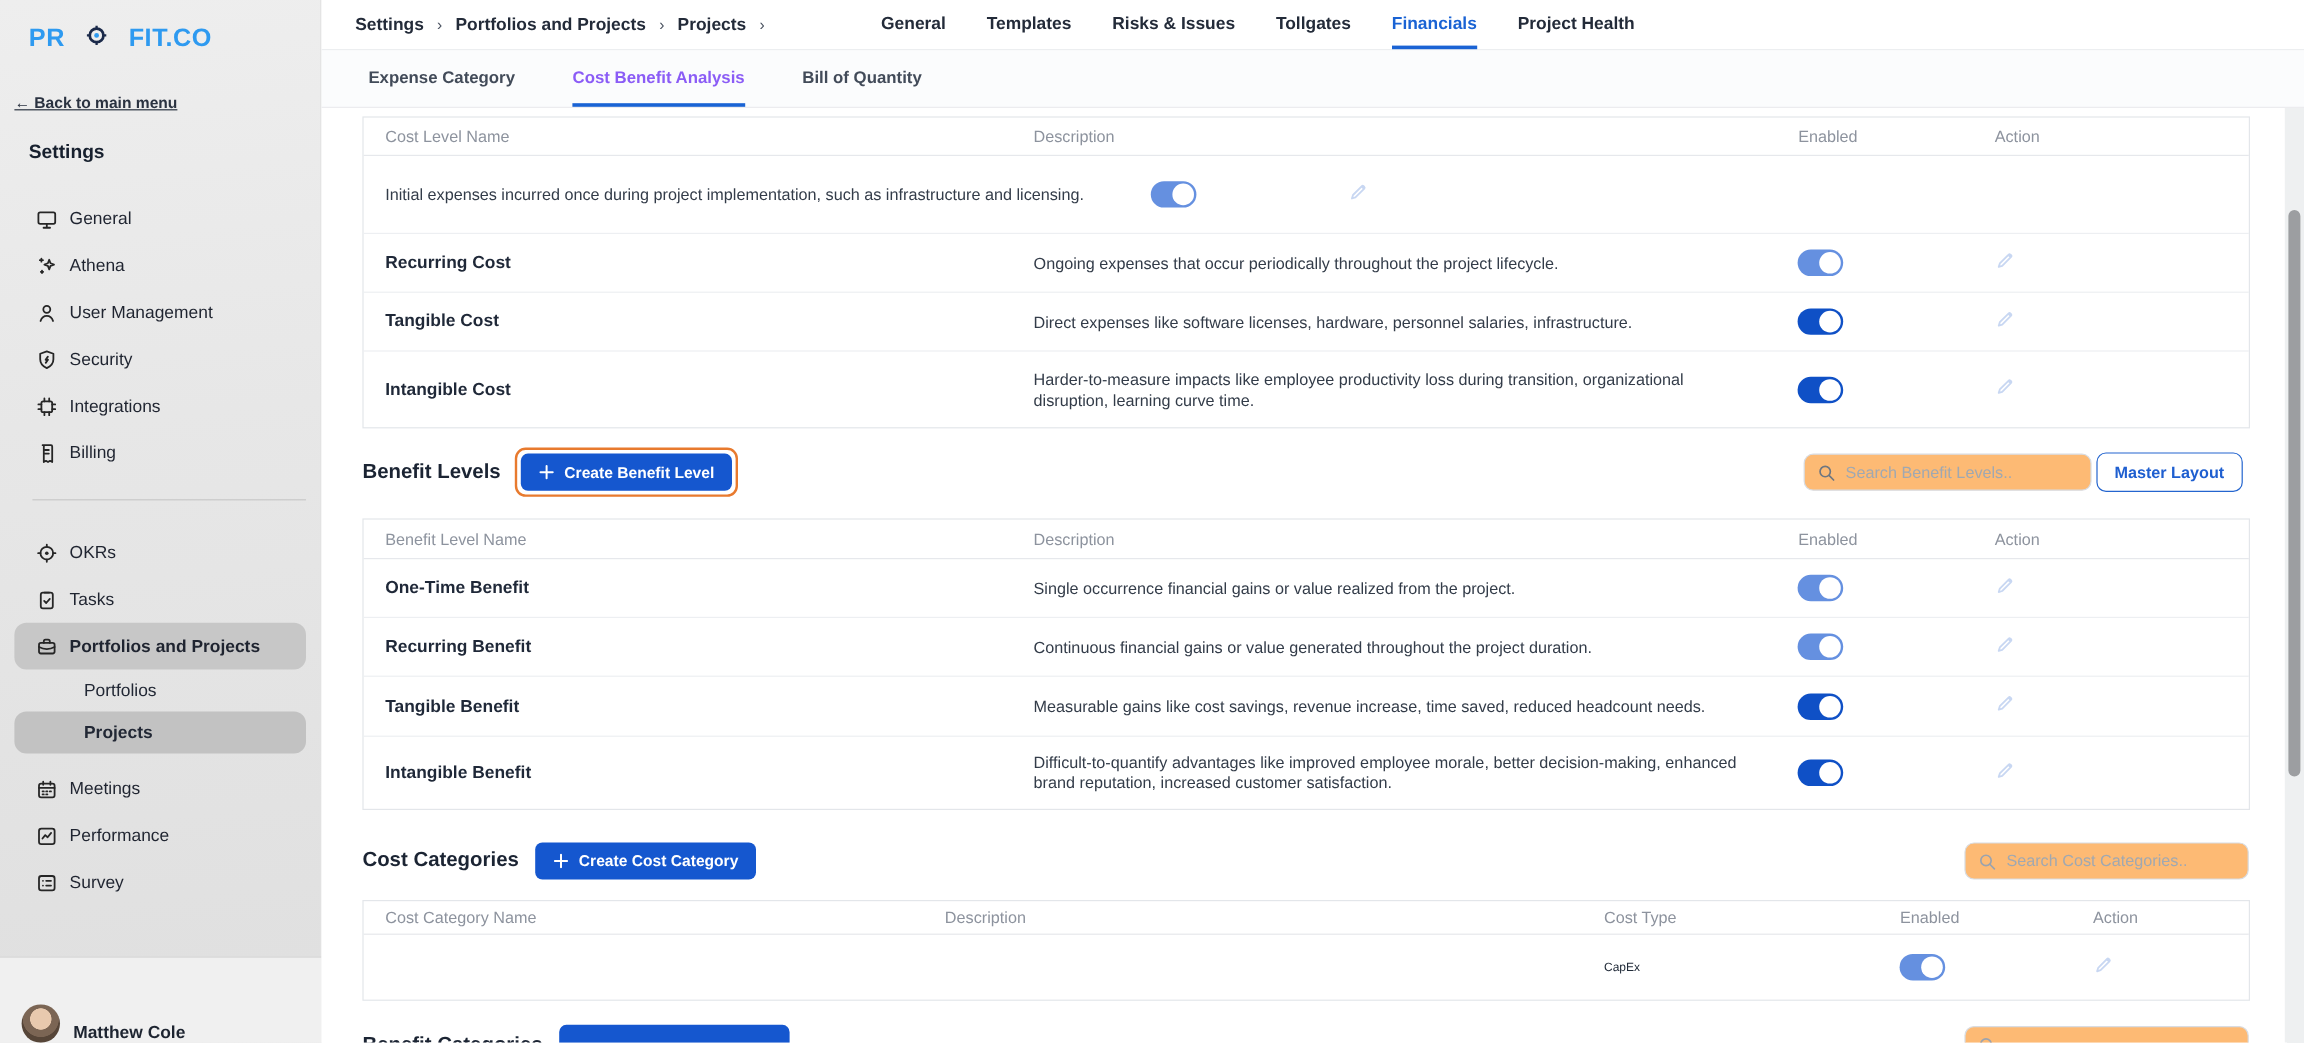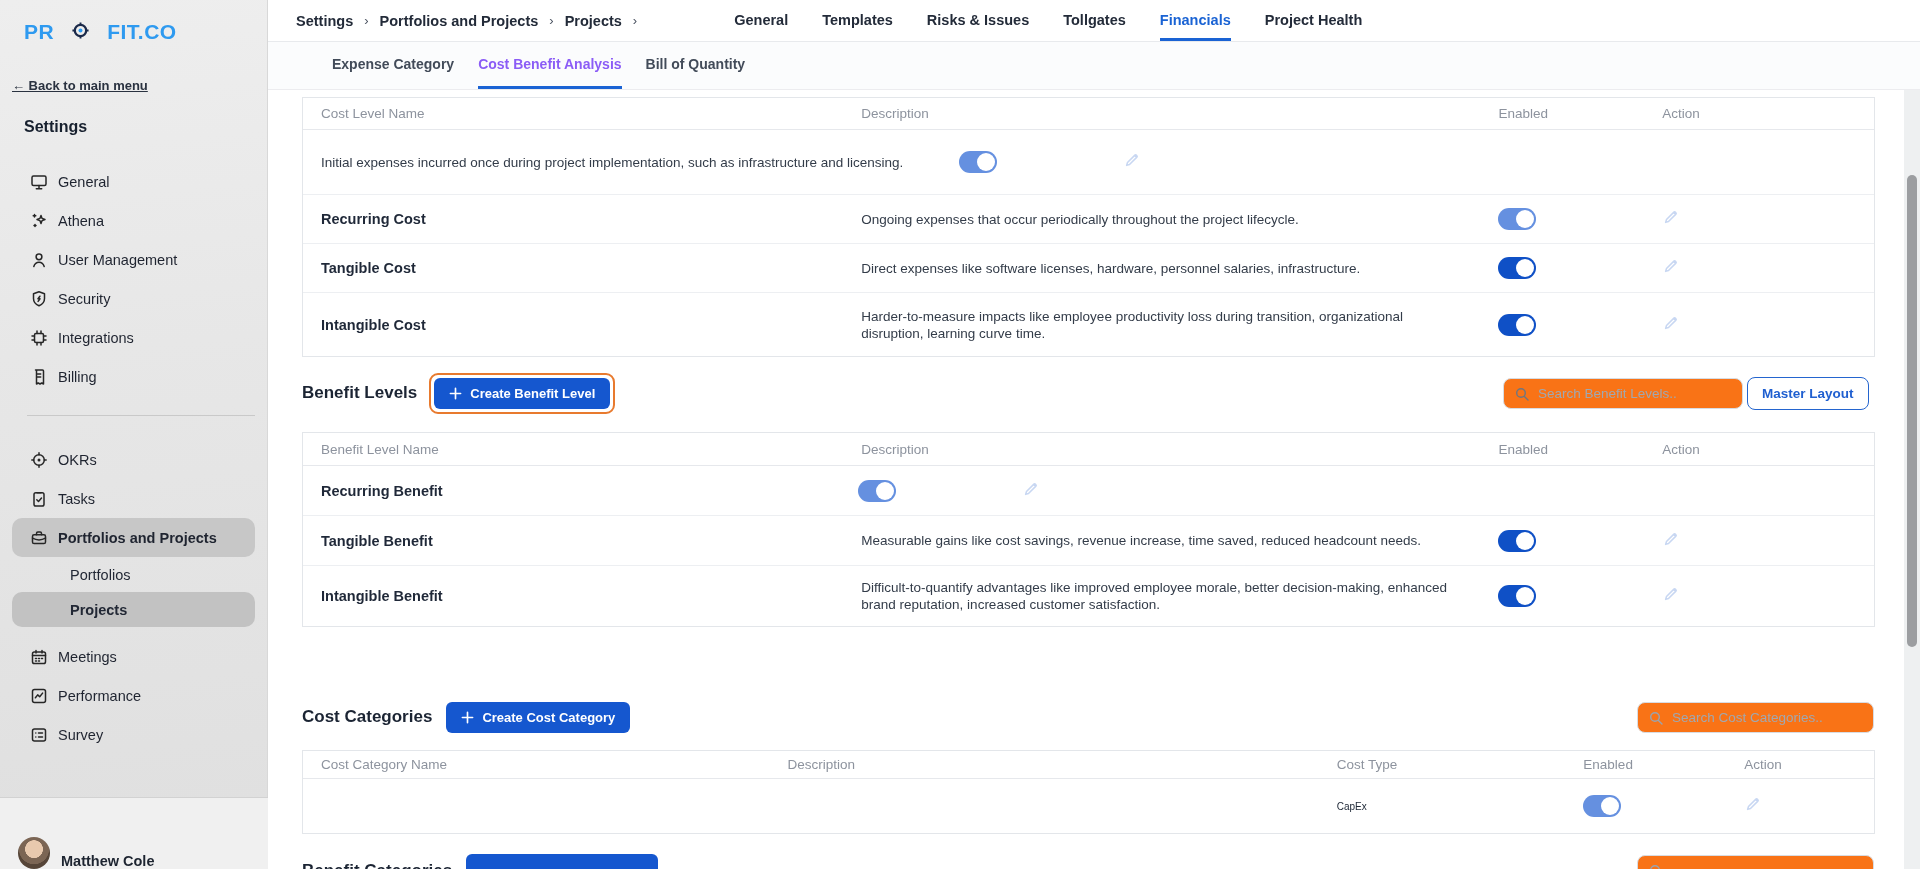--- a/index.html
+++ b/index.html
@@ -40,21 +40,21 @@
   .topbar { height:42px; display:flex; align-items:stretch; border-bottom:1px solid #e8eaed;
             padding-left:28px; background:#fff; }
   .breadcrumb { display:flex; align-items:center; }
   .crumb { font-size:14.5px; font-weight:600; color:#232b39; cursor:pointer; white-space:nowrap; }
   .crumb-sep { margin:0 11px; color:#4a5260; font-size:13px; }
   .top-tabs { display:flex; margin-left:86px; gap:34px; }
   .top-tab { display:flex; align-items:center; font-size:14.5px; font-weight:600; color:#232b39;
              cursor:pointer; border-bottom:3px solid transparent; padding-top:2px; white-space:nowrap; }
   .top-tab.active { color:#1a63d4; font-weight:700; border-bottom-color:#1a63d4; }
 
-  .subtabs { height:48px; display:flex; gap:24px; padding-left:64px; background:#fbfcfd;
+  .subtabs { height:48px; display:flex; gap:48px; padding-left:39px; background:#fbfcfd;
              border-bottom:1px solid #ececef; }
   .subtab { display:flex; align-items:center; font-size:14px; font-weight:600; color:#424b59;
             cursor:pointer; border-bottom:3px solid transparent; }
   .subtab.active { color:#8b5cf6; font-weight:700; border-bottom-color:#1a63d4; }
 
   .content { position:absolute; left:0; top:90px; width:1652px; height:779px; background:#fff; overflow:hidden; }
 
   
   .tbl { position:absolute; left:34px; width:1573px; background:#fff; border:1px solid #e3e6ea; }
   .trow { display:flex; align-items:center; }
@@ -89,21 +89,21 @@
   
   .sect { position:absolute; left:34px; display:flex; align-items:center; }
   .sect-title { font-size:17px; font-weight:700; color:#1b2433; white-space:nowrap; }
   .btn-create { display:inline-flex; align-items:center; gap:8px; background:#1557cf; color:#fff;
                 border:none; border-radius:6px; padding:8px 15px; font-size:13px; font-weight:700;
                 font-family:"Liberation Sans",sans-serif; cursor:pointer; white-space:nowrap; }
   .orange-wrap { border:2.5px solid #e87a2e; border-radius:9px; padding:3px; margin-left:12px; display:inline-flex; }
   .ml14 { margin-left:14px; }
 
   .search-box { position:absolute; height:31px; border:1px solid #d8dce2; border-radius:8px;
-                background:#f97316; display:flex; align-items:center; padding:0 10px; }
+                background:#fdba74; display:flex; align-items:center; padding:0 10px; }
   .search-box input { border:none; outline:none; flex:1; font-size:13.5px; color:#333;
                       font-family:"Liberation Sans",sans-serif; background:transparent; margin-left:8px; }
   .search-box input::placeholder { color:#a0a8b1; }
 
   .btn-outline { position:absolute; height:33px; background:#fff; border:1.5px solid #2465cf;
                  border-radius:8px; color:#1f5fd0; font-size:13.5px; font-weight:700;
                  font-family:"Liberation Sans",sans-serif; padding:0 14px; cursor:pointer; white-space:nowrap; }
 
   
   .scroll-track { position:absolute; right:0; top:0; width:16px; height:779px; background:#eef0f1; cursor:pointer; }
@@ -383,22 +383,37 @@
       </div>
       <button class="btn-outline" style="top:287px; left:1479px;">Master Layout</button>
 
       <div class="tbl t12" style="top:342px;">
         <div class="trow hrow hh33">
           <div class="cell c-name">Benefit Level Name</div>
           <div class="cell c-desc">Description</div>
           <div class="cell c-en">Enabled</div>
           <div class="cell c-act">Action</div>
         </div>
+        <div class="trow rh48">
+          <div class="cell c-name">One-Time Benefit</div>
+          <div class="cell c-desc">Single occurrence financial gains or value realized from the project.</div>
+          <div class="cell c-en">
+              <div class="toggle light">
+                <div class="knob"></div>
+              </div>
+            </div>
+          <div class="cell c-act"><span class="pencil">
+                <svg width="18" height="18" viewBox="0 0 18 18" fill="none" stroke="#c8d7f2" stroke-width="1.5" stroke-linejoin="round">
+                  <path d="M11.6 4.4l2 2M4.5 11.5l7.4-7.4a1 1 0 011.4 0l.6.6a1 1 0 010 1.4l-7.4 7.4-2.9.9z"></path>
+                </svg>
+              </span></div>
+        </div>
         <div class="trow rh49">
           <div class="cell c-name">Recurring Benefit</div>
+          <div class="cell c-desc">Continuous financial gains or value generated throughout the project duration.</div>
           <div class="cell c-en">
               <div class="toggle light">
                 <div class="knob"></div>
               </div>
             </div>
           <div class="cell c-act"><span class="pencil">
                 <svg width="18" height="18" viewBox="0 0 18 18" fill="none" stroke="#c8d7f2" stroke-width="1.5" stroke-linejoin="round">
                   <path d="M11.6 4.4l2 2M4.5 11.5l7.4-7.4a1 1 0 011.4 0l.6.6a1 1 0 010 1.4l-7.4 7.4-2.9.9z"></path>
                 </svg>
               </span></div>

